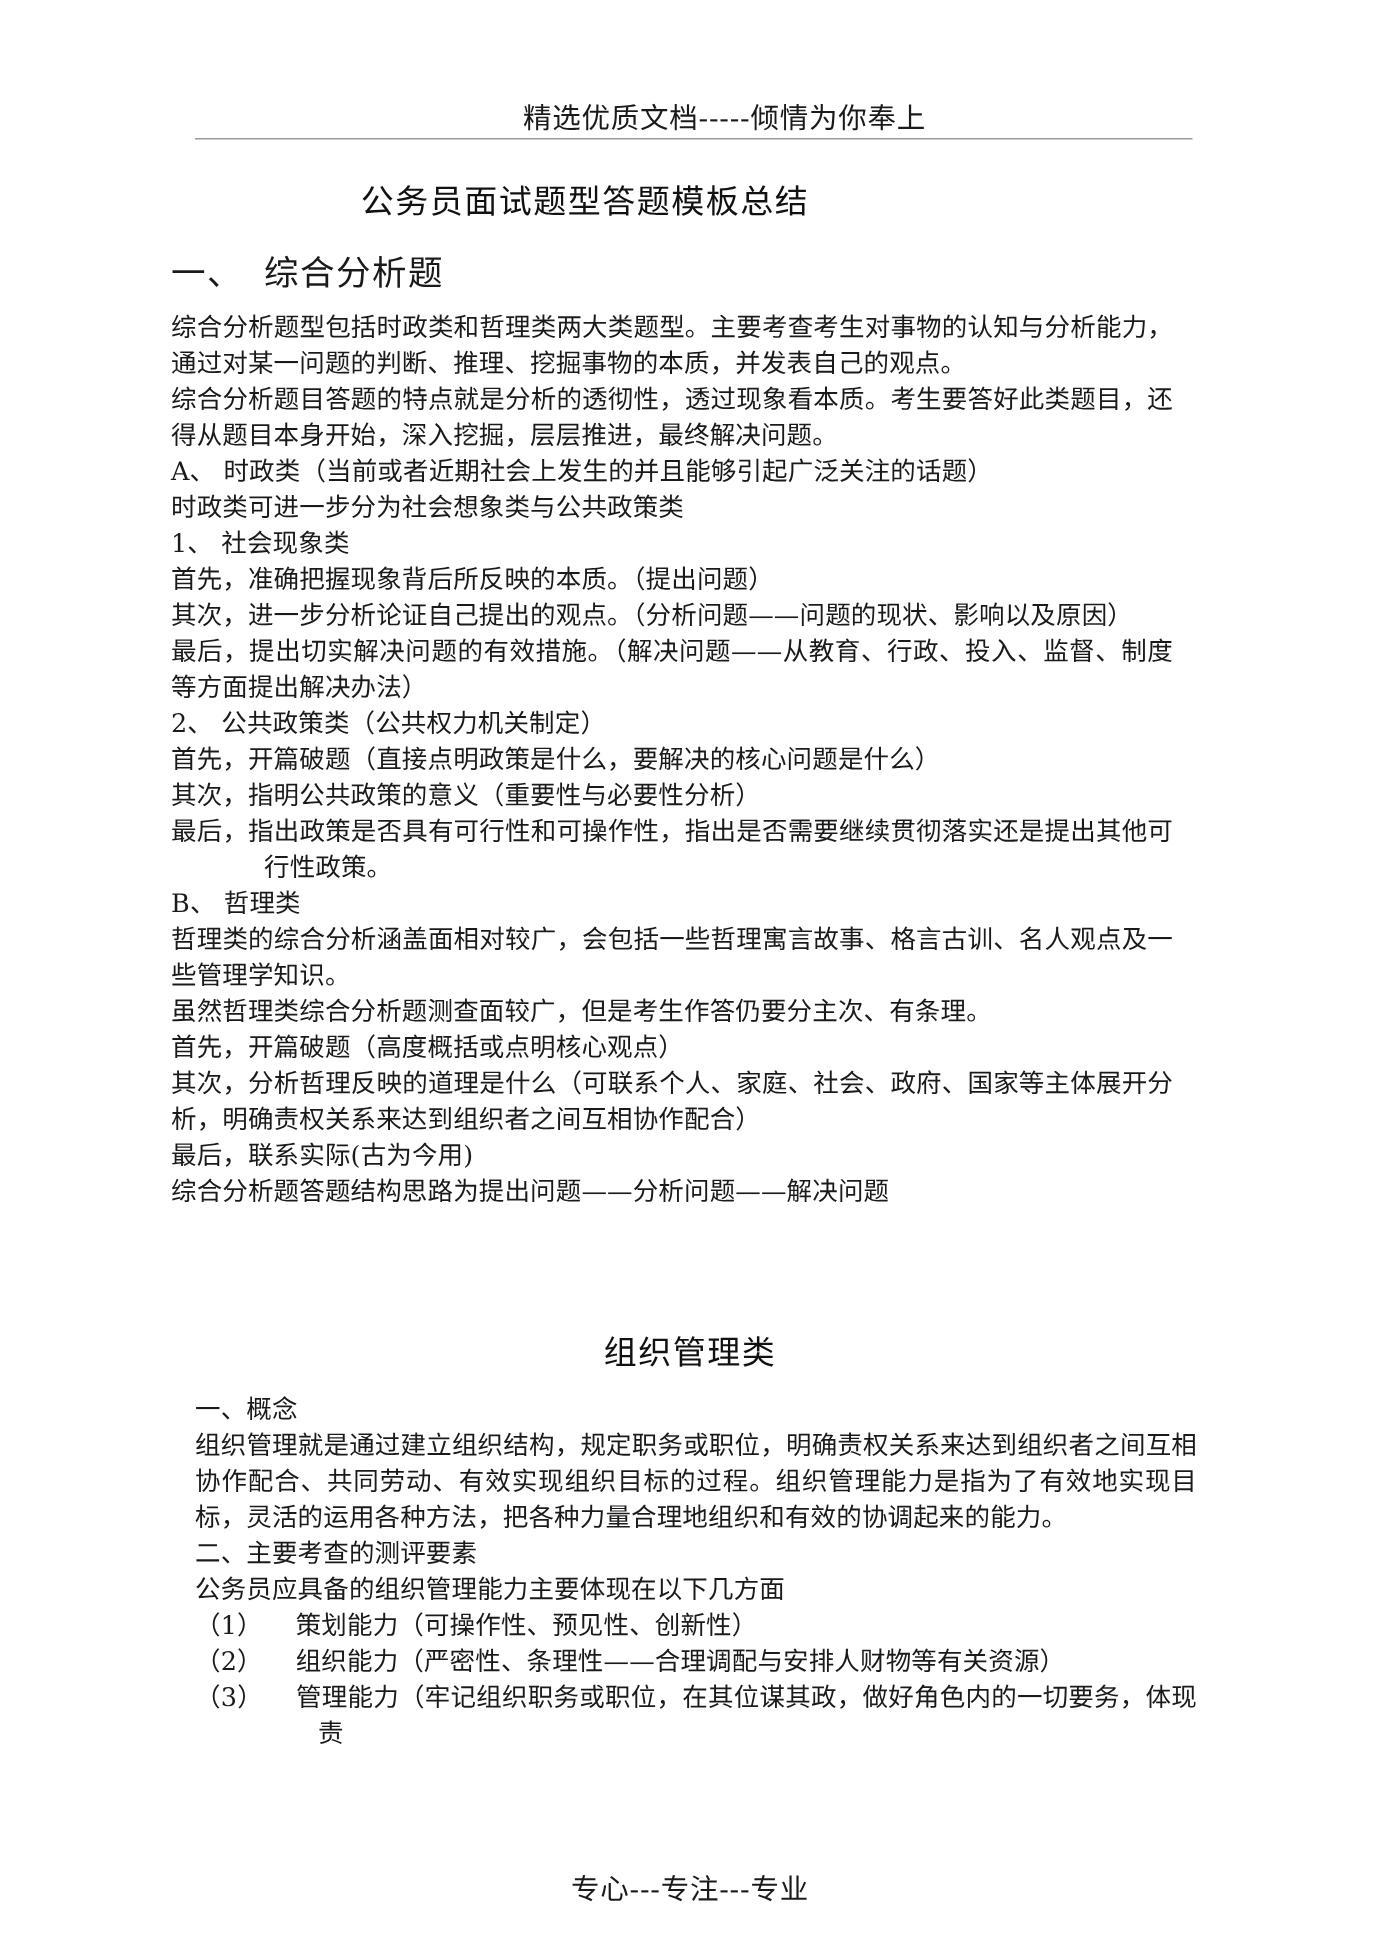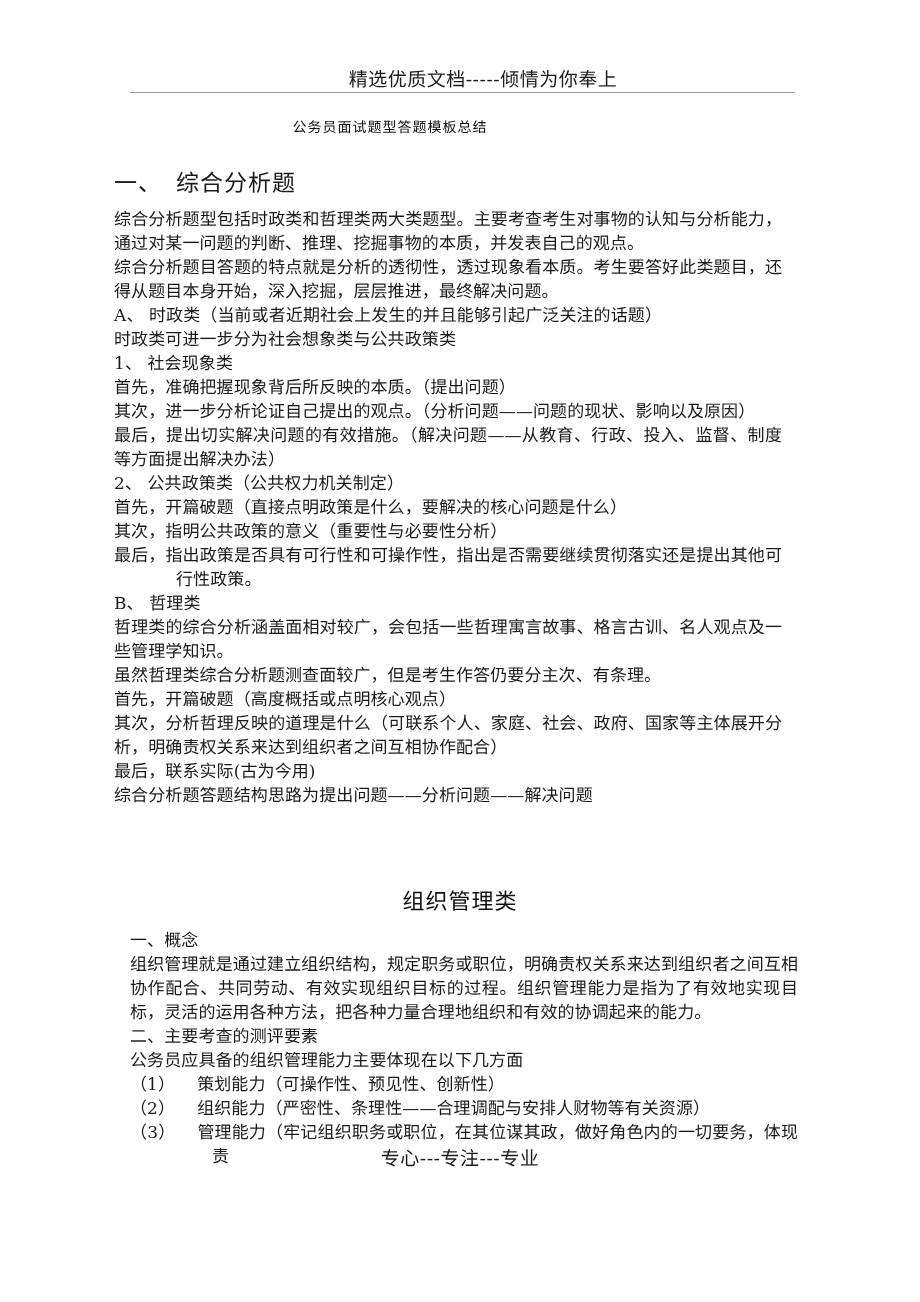--- a/index.html
+++ b/index.html
@@ -51,21 +51,21 @@
   }
 
   
   .doc-title {
     position: absolute;
     left: 0;
     top: 116px;
     width: 780px;
     text-align: center;
     font-family: "DejaVu Serif", "Liberation Serif", serif;
-    font-size: 14px;
+    font-size: 22px;
     font-weight: 400;
     letter-spacing: 1px;
     color: #111;
   }
 
   .section-title-2 {
     position: absolute;
     left: 0;
     top: 860px;
     width: 920px;
@@ -118,21 +118,21 @@
   .i3 { margin-left: 62px; }
   .hang-a { margin-left: 0; padding-left: 46px; text-indent: -46px; }
   .hang-num { margin-left: 46px; padding-left: 0; }
   .hang-deep { margin-left: 46px; padding-left: 62px; text-indent: -62px; }
   .hang-paren { margin-left: 0; padding-left: 82px; text-indent: -82px; }
 
   
   .doc-footer {
     position: absolute;
     left: 0;
-    top: 1143px;
+    top: 1244px;
     width: 920px;
     text-align: center;
     font-family: "DejaVu Serif", "Liberation Serif", serif;
     font-size: 19px;
     letter-spacing: 0.5px;
     color: #1a1a1a;
   }
 </style>
 </head>
 <body>

